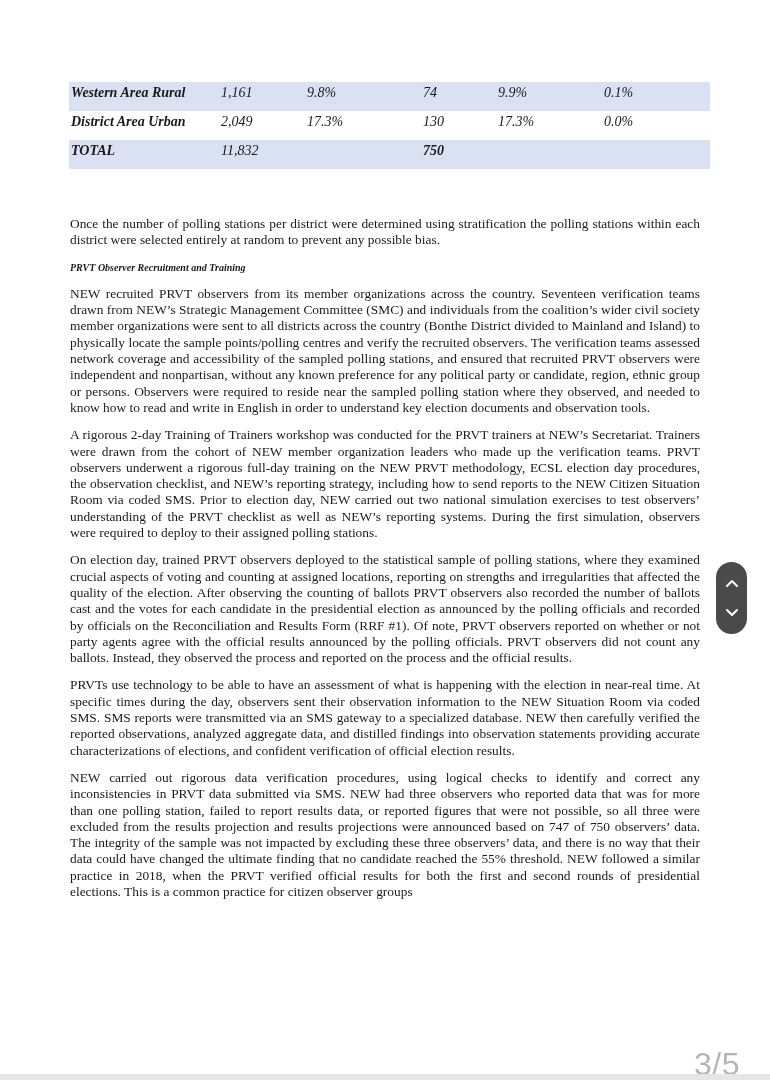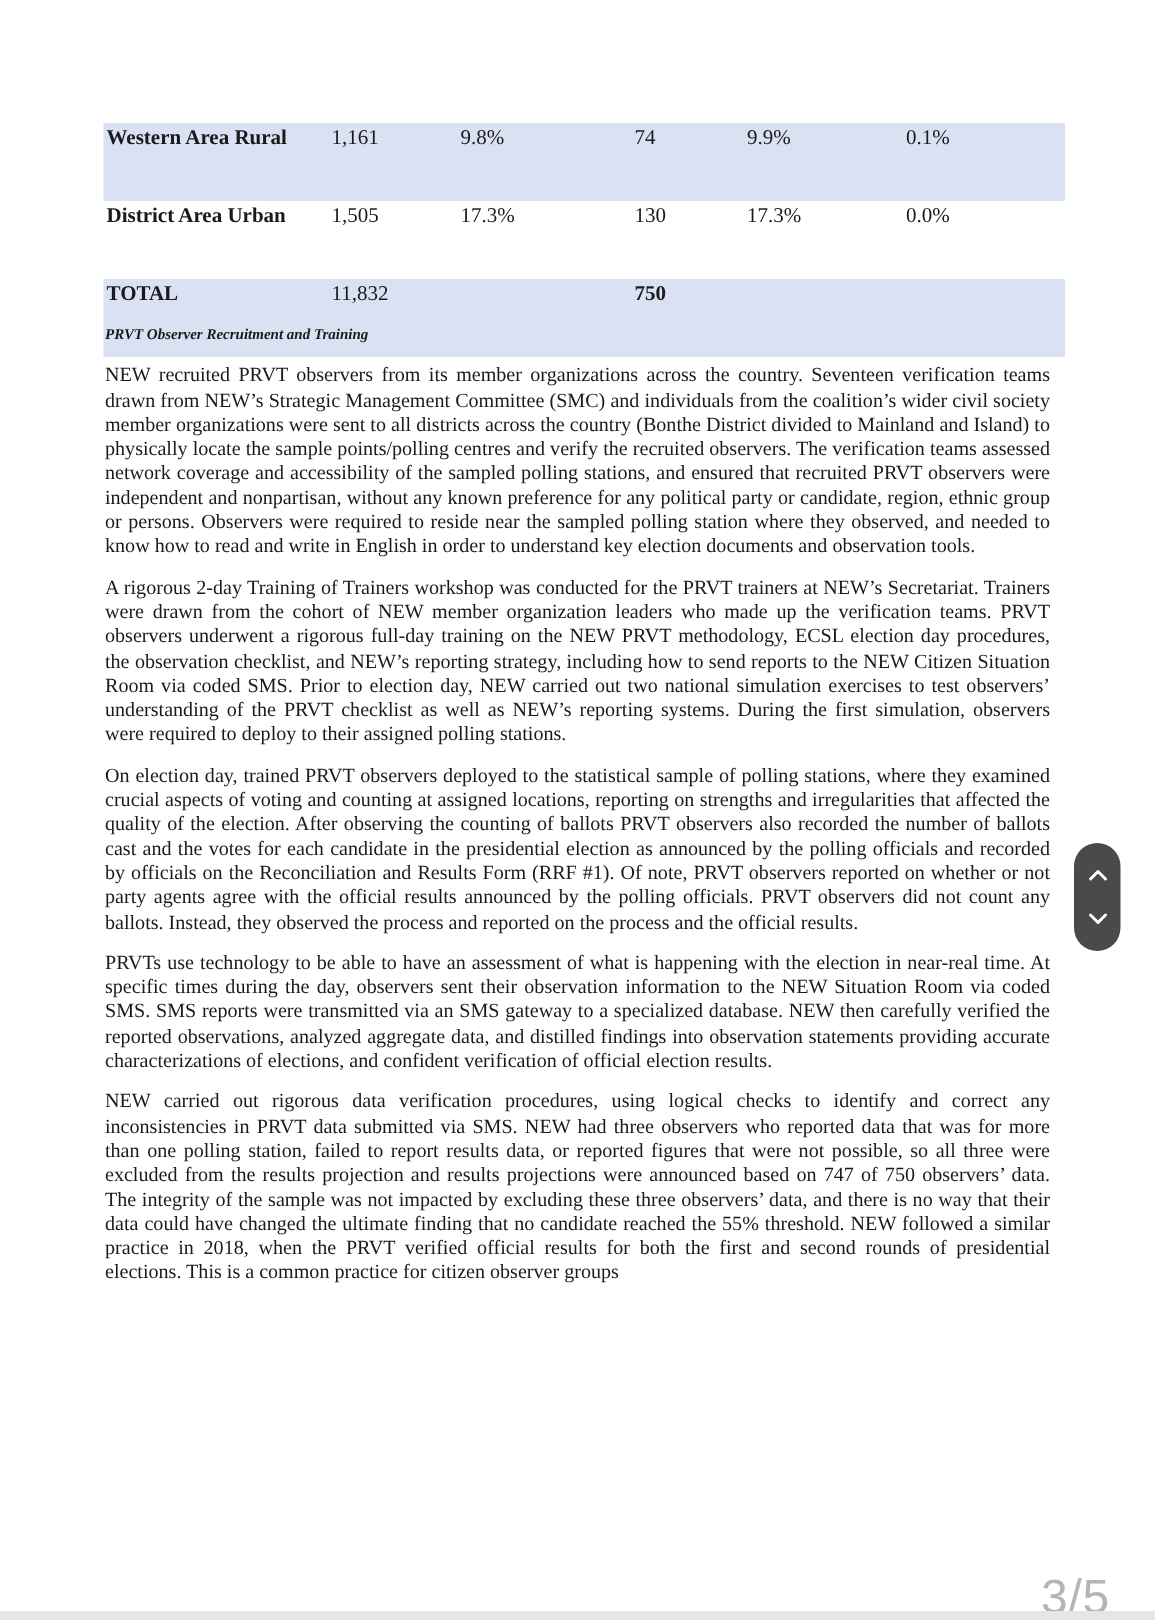--- a/index.html
+++ b/index.html
@@ -25,21 +25,22 @@
     }
     .table {
       position: absolute;
       left: 69px;
       top: 82px;
       width: 641px;
       font-size: 14px;
     }
     .row {
       position: relative;
-      height: 52px;
+      height: 29px;
+      font-style: italic;
     }
     .row.shaded { background: #d9e1f2; }
     .cell {
       position: absolute;
       top: 3px;
       white-space: nowrap;
     }
     .cell.name { left: 2px; font-weight: bold; }
     .cell.c1 { left: 152px; }
     .cell.c2 { left: 238px; }
@@ -117,37 +118,38 @@
     <div class="row shaded">
       <span class="cell name">Western Area Rural</span>
       <span class="cell c1">1,161</span>
       <span class="cell c2">9.8%</span>
       <span class="cell c3">74</span>
       <span class="cell c4">9.9%</span>
       <span class="cell c5">0.1%</span>
     </div>
     <div class="row">
       <span class="cell name">District Area Urban</span>
-      <span class="cell c1">1,505</span>
+      <span class="cell c1">2,049</span>
       <span class="cell c2">17.3%</span>
       <span class="cell c3">130</span>
       <span class="cell c4">17.3%</span>
       <span class="cell c5">0.0%</span>
     </div>
     <div class="row shaded">
       <span class="cell name">TOTAL</span>
       <span class="cell c1">11,832</span>
       <span class="cell c2"></span>
       <span class="cell c3 bold">750</span>
       <span class="cell c4"></span>
       <span class="cell c5"></span>
     </div>
   </div>
 
   <div class="content">
+    <p>Once the number of polling stations per district were determined using stratification the polling stations within each district were selected entirely at random to prevent any possible bias.</p>
 
     <h3>PRVT Observer Recruitment and Training</h3>
     <p>NEW recruited PRVT observers from its member organizations across the country. Seventeen verification teams drawn from NEW’s Strategic Management Committee (SMC) and individuals from the coalition’s wider civil society member organizations were sent to all districts across the country (Bonthe District divided to Mainland and Island) to physically locate the sample points/polling centres and verify the recruited observers. The verification teams assessed network coverage and accessibility of the sampled polling stations, and ensured that recruited PRVT observers were independent and nonpartisan, without any known preference for any political party or candidate, region, ethnic group or persons. Observers were required to reside near the sampled polling station where they observed, and needed to know how to read and write in English in order to understand key election documents and observation tools.</p>
     <p>A rigorous 2-day Training of Trainers workshop was conducted for the PRVT trainers at NEW’s Secretariat. Trainers were drawn from the cohort of NEW member organization leaders who made up the verification teams. PRVT observers underwent a rigorous full-day training on the NEW PRVT methodology, ECSL election day procedures, the observation checklist, and NEW’s reporting strategy, including how to send reports to the NEW Citizen Situation Room via coded SMS. Prior to election day, NEW carried out two national simulation exercises to test observers’ understanding of the PRVT checklist as well as NEW’s reporting systems. During the first simulation, observers were required to deploy to their assigned polling stations.</p>
 
     <p>On election day, trained PRVT observers deployed to the statistical sample of polling stations, where they examined crucial aspects of voting and counting at assigned locations, reporting on strengths and irregularities that affected the quality of the election. After observing  the counting of ballots PRVT observers also recorded the number of ballots cast and the votes for each candidate in the presidential election as announced by the polling officials and recorded by officials on the Reconciliation and Results Form (RRF #1). Of note, PRVT observers reported on whether or not party agents agree with the official results announced by the polling officials. PRVT observers did not count any ballots. Instead, they observed the process and reported on the process and the official results.</p>
     <p>PRVTs use technology to be able to have an assessment of what is happening with the election in near-real time. At specific times during the day, observers sent their observation information to the NEW Situation Room via coded SMS. SMS reports were transmitted via an SMS gateway to a specialized database. NEW then carefully verified the reported observations, analyzed aggregate data, and distilled findings into observation statements providing accurate characterizations of elections, and confident verification of official election results.</p>
     <p>NEW carried out rigorous data verification procedures, using logical checks to identify and correct any inconsistencies in PRVT data submitted via SMS. NEW had three observers who reported data that was for more than one polling station, failed to report results data, or reported figures that were not possible, so all three were excluded from the results projection and results projections were announced based on 747 of 750 observers’ data. The integrity of the sample was not impacted by excluding these three observers’ data, and there is no way that their data could have changed the ultimate finding that no candidate reached the 55% threshold. NEW followed a similar practice in 2018, when the PRVT verified official results for both the first and second rounds of presidential elections. This is a common practice for citizen observer groups</p>
   </div>
 </div>

